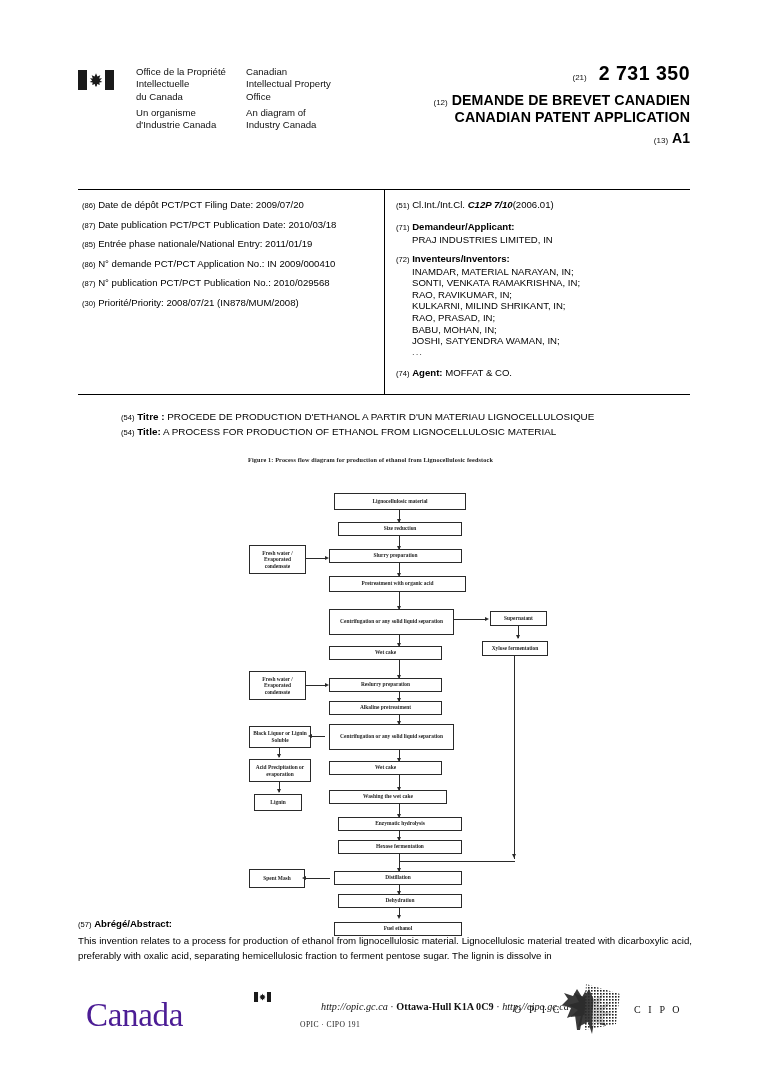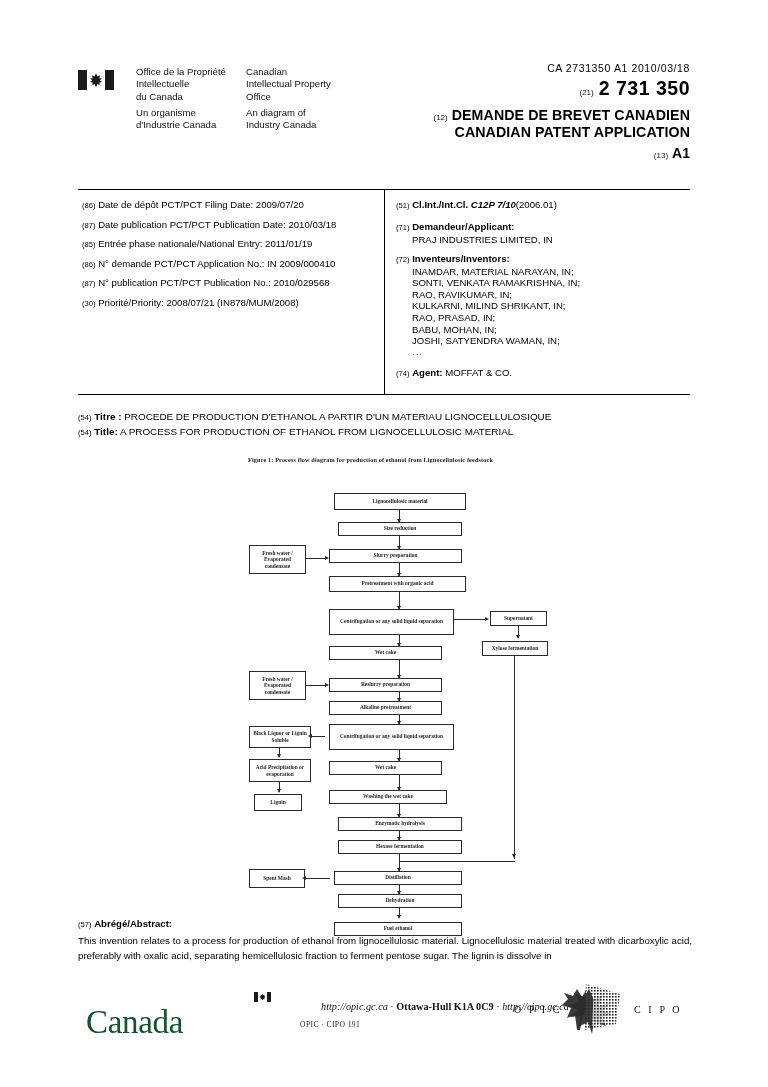--- a/index.html
+++ b/index.html
@@ -85,21 +85,21 @@
   }
   .ca-line {
     font-size: 10.5px;
     letter-spacing: 0.6px;
     margin-bottom: 3px;
   }
   .patnum-row {
     display: flex;
     justify-content: flex-end;
     align-items: baseline;
-    gap: 5px;
+    gap: 12px;
     margin-bottom: 7px;
   }
   .inid-sm {
     font-size: 8px;
     color: #111;
   }
   .patnum {
     font-size: 19.5px;
     font-weight: bold;
     letter-spacing: 0.5px;
@@ -180,21 +180,21 @@
     line-height: 11.6px;
     padding-left: 16px;
     white-space: nowrap;
   }
   .ipc {
     font-size: 9.6px;
     line-height: 12px;
     margin-bottom: 9px;
   }
   .ipc .inid { font-size: 7.6px; }
-  .ipc b { font-weight: bold; }
+  .ipc b { font-weight: normal; }
   .ipc i { font-style: italic; font-weight: bold; }
   .ellip {
     font-size: 9.6px;
     padding-left: 16px;
     letter-spacing: 1px;
     color: #555;
     line-height: 10px;
   }
   .agent {
     font-size: 9.6px;
@@ -207,20 +207,21 @@
   .titles {
     position: absolute;
     left: 78px;
     top: 410px;
     width: 612px;
   }
   .title-line {
     font-size: 9.9px;
     line-height: 13.5px;
     white-space: nowrap;
+    margin-left: 43px;
   }
   .title-line .inid { font-size: 7.6px; }
   .title-line b { font-weight: bold; }
 
   
   .figcap {
     position: absolute;
     left: 248px;
     top: 456px;
     width: 400px;
@@ -302,25 +303,25 @@
   .footer {
     position: absolute;
     left: 78px;
     top: 986px;
     width: 612px;
     height: 70px;
   }
   .canada-word {
     position: absolute;
     left: 8px;
-    top: 18px;
+    top: 11px;
     font-family: "Liberation Serif", serif;
     font-size: 33px;
     letter-spacing: -0.3px;
-    color: #14532d;
+    color: #4c1d95;
   }
   .canada-flag {
     position: absolute;
     left: 176px;
     top: 6px;
     width: 17px;
     height: 10px;
   }
   .foot-url {
     position: absolute;
@@ -399,21 +400,20 @@
       <div>Canadian</div>
       <div>Intellectual Property</div>
       <div>Office</div>
     </div>
     <div class="org-en2">
       <div>An diagram of</div>
       <div>Industry Canada</div>
     </div>
 
     <div class="hdr-right">
-      <div class="ca-line">CA  2731350  A1  2010/03/18</div>
       <div class="patnum-row">
         <span class="inid-sm">(21)</span>
         <span class="patnum">2 731 350</span>
       </div>
       <div class="title-row">
         <span class="inid-sm">(12)</span>
         <span class="big-title">DEMANDE DE BREVET CANADIEN</span>
       </div>
       <div class="title-row">
         <span class="big-title">CANADIAN PATENT APPLICATION</span>

